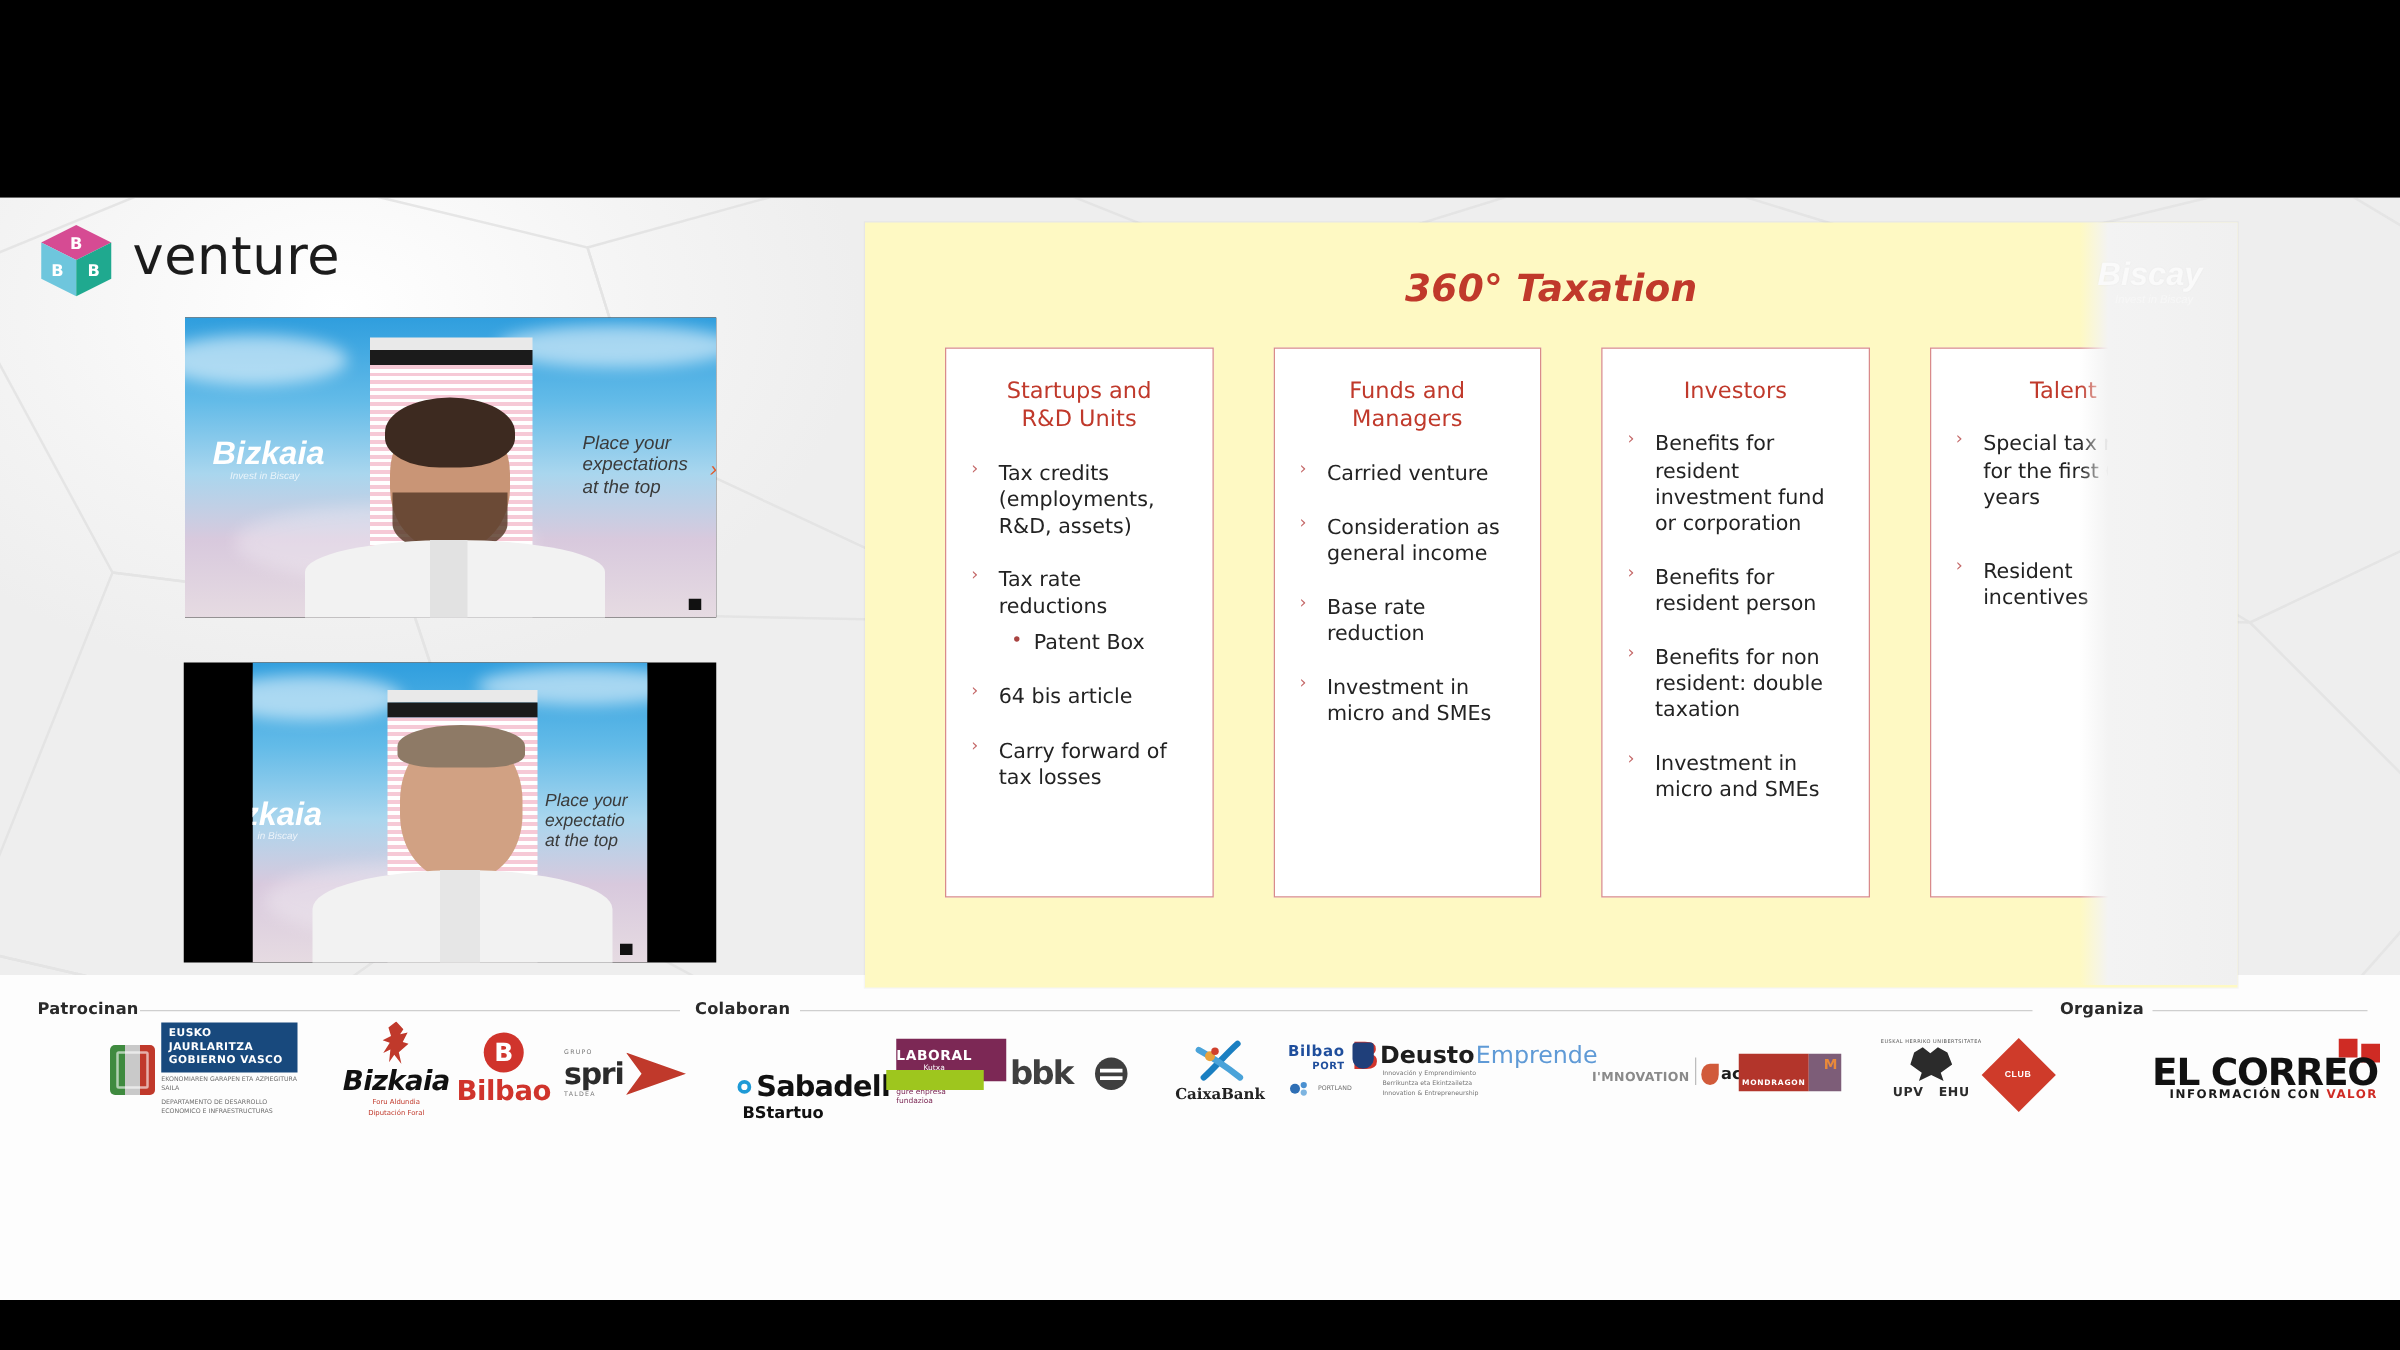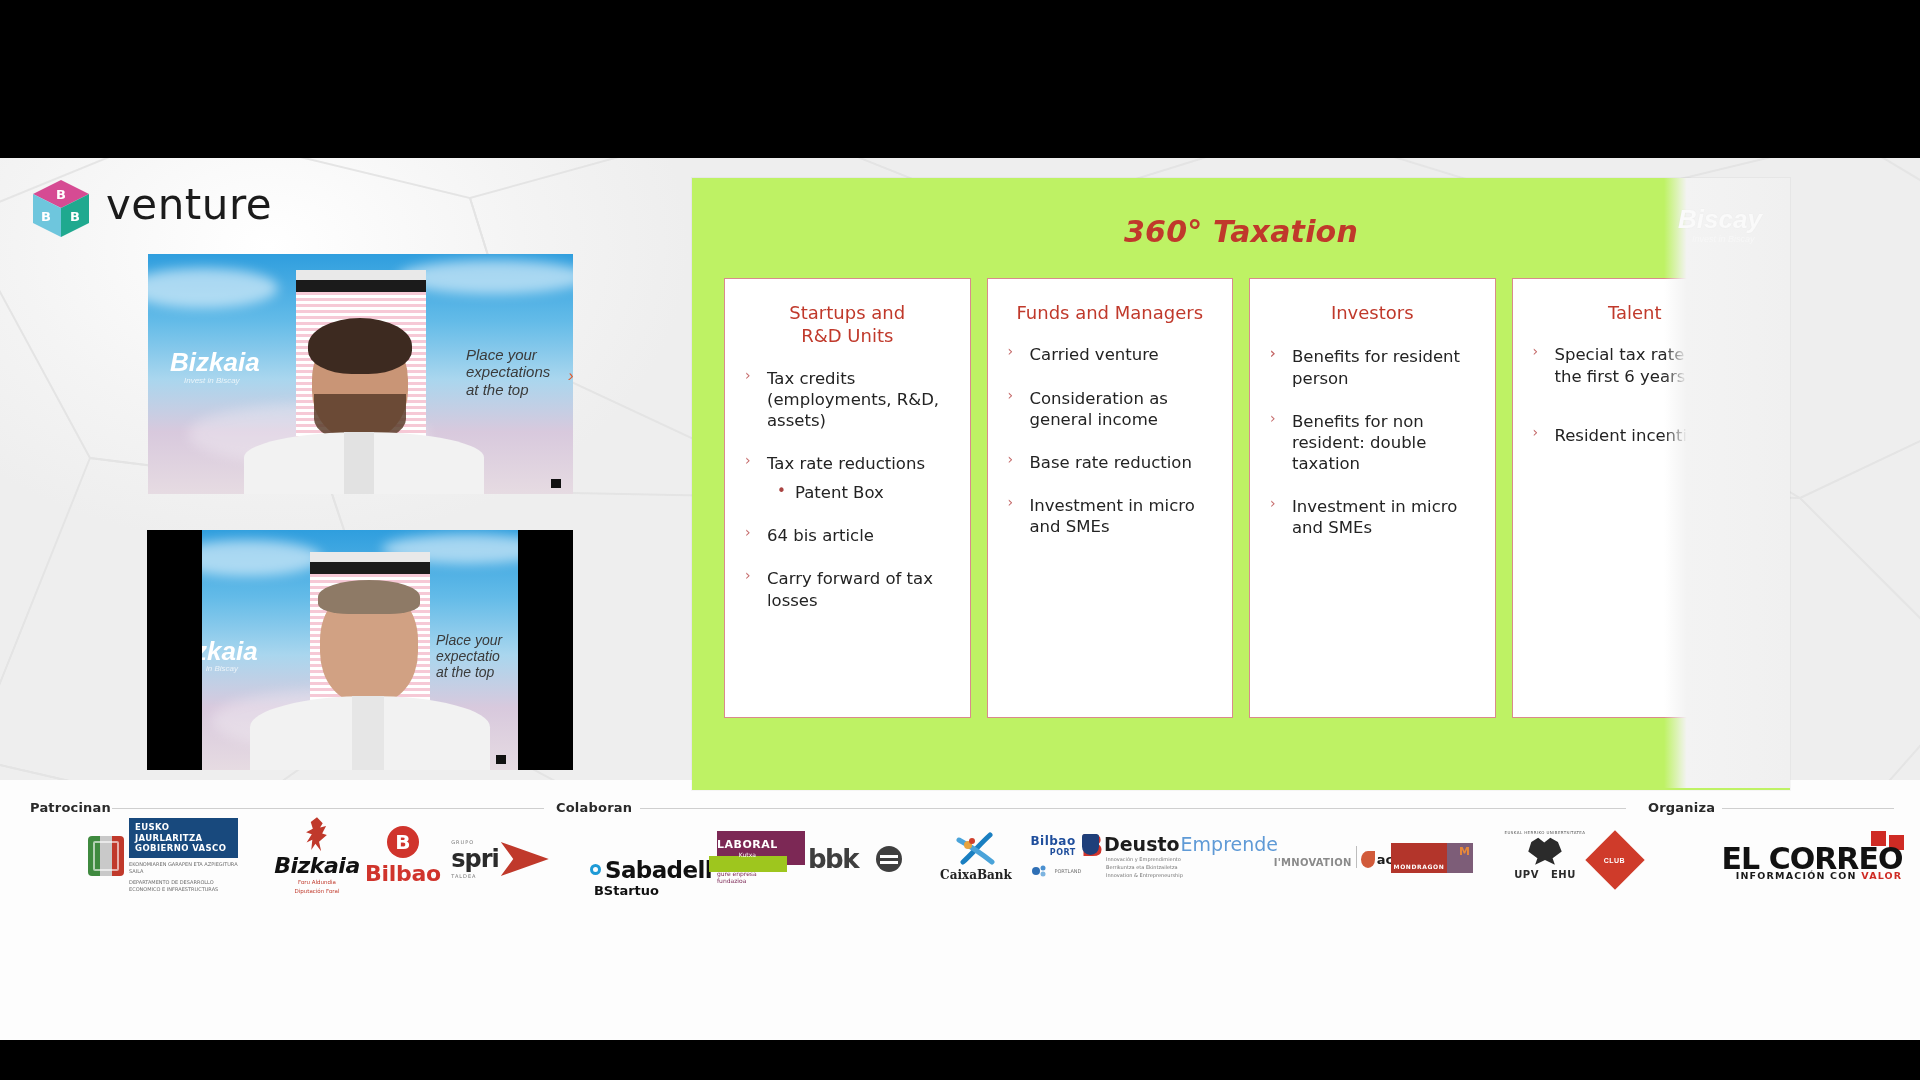--- a/index.html
+++ b/index.html
@@ -53,21 +53,21 @@
   .tagline{ position:absolute; color:#3b3b3b; font-style:italic; line-height:1.15; }
   .building{ position:absolute; background:repeating-linear-gradient(#f6c9d6 0 3px,#ffffff 3px 6px); }
   .building-top{ position:absolute; background:#1b1b1b; }
   .building-cap{ position:absolute; background:#e9e9e9; }
   .head{ position:absolute; border-radius:46% 46% 44% 44%; }
   .torso{ position:absolute; background:#f2f2f2; border-radius:50% 50% 0 0 / 40% 40% 0 0; }
 
   
   .slide{
     position:absolute; left:692px; top:178px; width:1098px; height:612px;
-    background:#bef264; z-index:15;
+    background:#fef9c3; z-index:15;
     box-shadow:0 0 0 1px rgba(0,0,0,.03);
   }
   .slide-title{
     position:absolute; left:0; top:36px; width:100%; text-align:center;
     font-family:"DejaVu Sans", sans-serif;
     font-style:italic; font-weight:700; font-size:30px; color:#c0392b;
     letter-spacing:.2px;
   }
   .biscay-wm{
     position:absolute; right:0px; top:0px; width:126px; height:610px;
@@ -79,21 +79,21 @@
     color:#fafafa; font-style:italic; font-weight:700; font-size:26px;
     text-shadow:0 0 2px rgba(0,0,0,.04);
   }
   .biscay-wm .sub{
     position:absolute; left:28px; top:56px; color:#f7f7f7; font-size:9px; font-style:italic;
   }
 
   .cols{ position:absolute; left:32px; top:100px; width:1034px; height:440px; display:flex; gap:16px; }
   .col{
     flex:1; border:1.5px solid #d98b8b; background:#fff;
-    padding:22px 14px 4px 14px; position:relative;
+    padding:22px 14px 4px 14px; position:relative;margin-left:32px;
   }
   .col-title{
     text-align:center; color:#c0392b; font-size:18px; line-height:1.3;
     font-family:"DejaVu Sans", sans-serif; font-weight:400; margin-bottom:20px;
     white-space:pre-line;
   }
   .bullets{ list-style:none; }
   .bullets li{
     position:relative; padding-left:28px; margin-bottom:22px;
     font-size:16.5px; line-height:1.28; color:#232323;
@@ -294,21 +294,21 @@
           <li><span class="mk">›</span><span>Carried venture</span></li>
           <li><span class="mk">›</span><span>Consideration as general income</span></li>
           <li><span class="mk">›</span><span>Base rate reduction</span></li>
           <li><span class="mk">›</span><span>Investment in micro and SMEs</span></li>
         </ul>
       </div>
 
       <div class="col">
         <div class="col-title">Investors</div>
         <ul class="bullets">
-          <li><span class="mk">›</span></li>
+          <li><span class="mk">›</span><span>Benefits for resident investment fund or corporation</span></li>
           <li><span class="mk">›</span><span>Benefits for resident person</span></li>
           <li><span class="mk">›</span><span>Benefits for non resident: double taxation</span></li>
           <li><span class="mk">›</span><span>Investment in micro and SMEs</span></li>
         </ul>
       </div>
 
       <div class="col">
         <div class="col-title">Talent</div>
         <ul class="bullets">
           <li><span class="mk">›</span><span>Special tax rate for the first 6 years</span></li>

